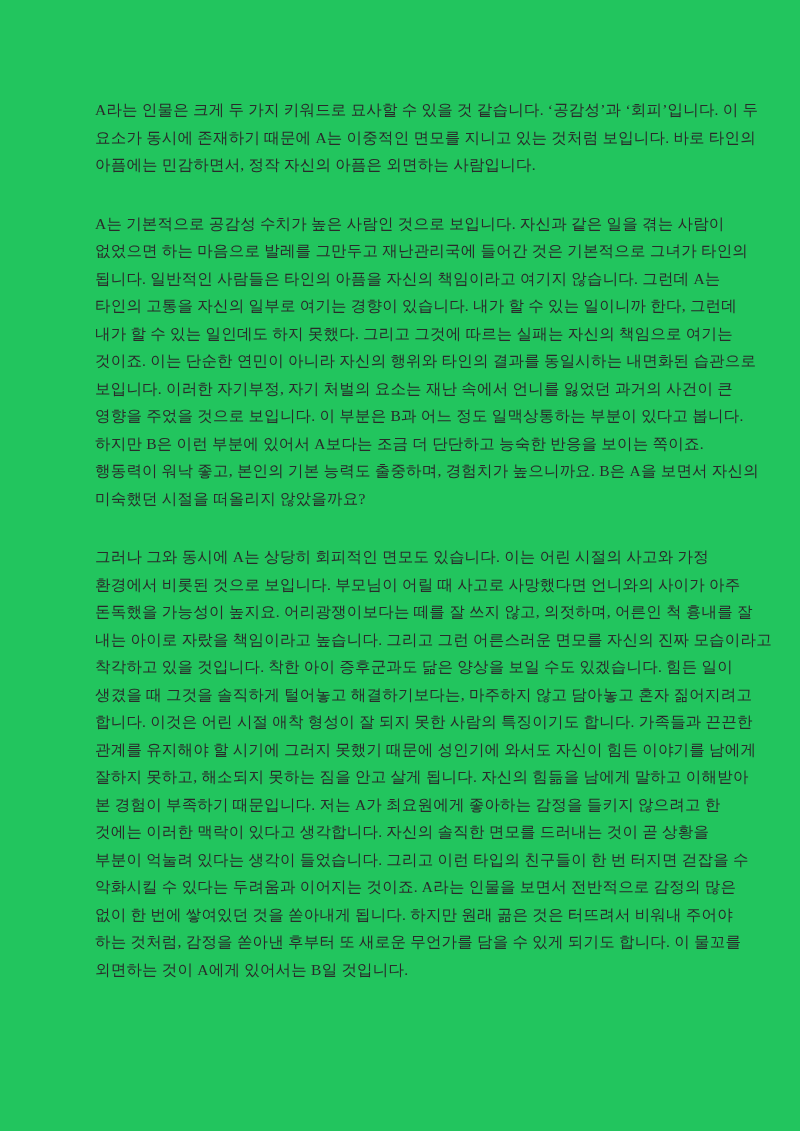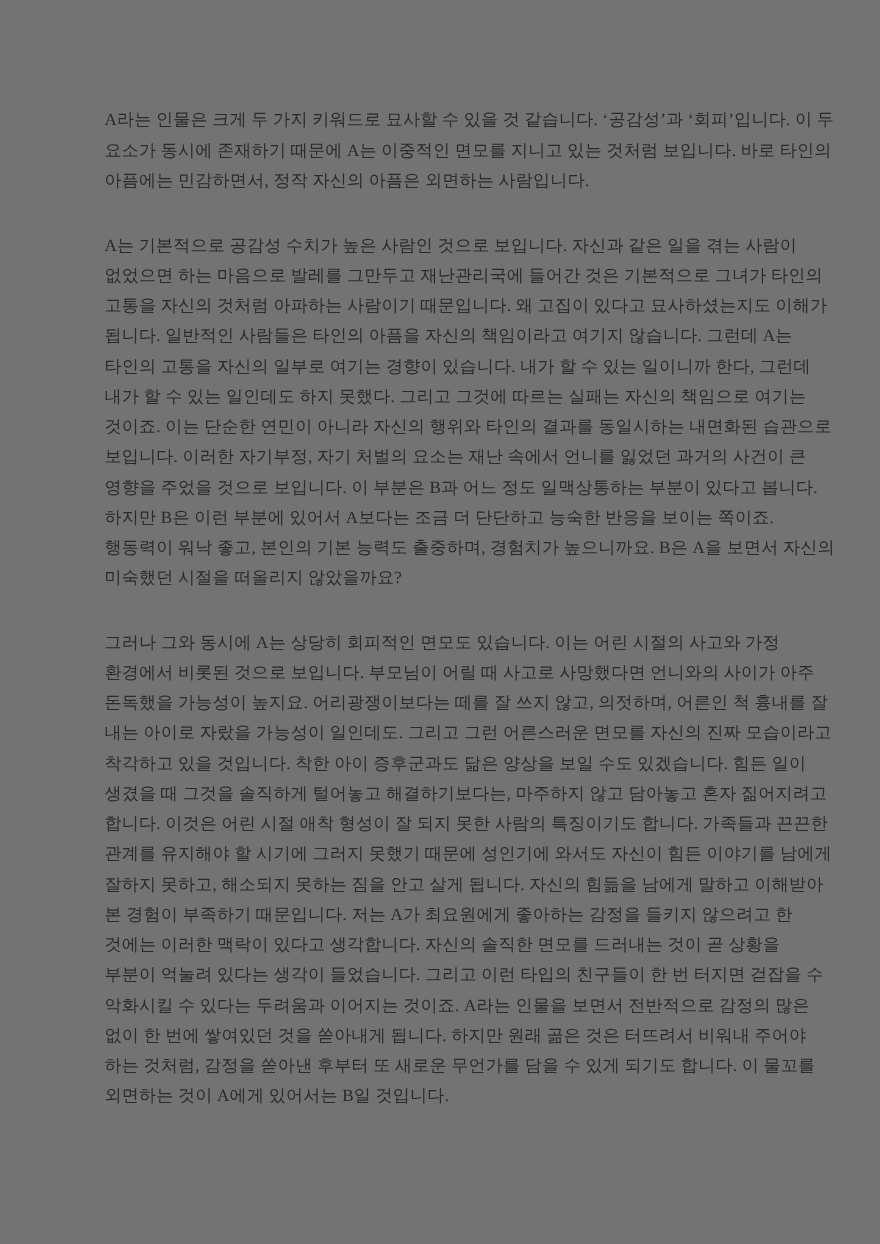--- a/index.html
+++ b/index.html
@@ -4,21 +4,21 @@
 <style>
   html, body {
     margin: 0;
     padding: 0;
     background: #ffffff;
   }
   .page {
     position: relative;
     width: 800px;
     height: 1131px;
-    background: #737373;
+    background: #22c55e;
     overflow: hidden;
     font-family: "Liberation Serif", "DejaVu Serif", serif;
   }
   .doc-body {
     position: absolute;
     left: 95px;
     top: 96px;
     width: 622px;
     color: #2a2a2a;
     font-size: 15.5px;
@@ -43,36 +43,35 @@
 <div class="page">
   <div class="doc-body">
       <p class="para">
         <span class="line">A라는 인물은 크게 두 가지 키워드로 묘사할 수 있을 것 같습니다. ‘공감성’과 ‘회피’입니다. 이 두</span>
         <span class="line">요소가 동시에 존재하기 때문에 A는 이중적인 면모를 지니고 있는 것처럼 보입니다. 바로 타인의</span>
         <span class="line">아픔에는 민감하면서, 정작 자신의 아픔은 외면하는 사람입니다.</span>
       </p>
       <p class="para">
         <span class="line">A는 기본적으로 공감성 수치가 높은 사람인 것으로 보입니다. 자신과 같은 일을 겪는 사람이</span>
         <span class="line">없었으면 하는 마음으로 발레를 그만두고 재난관리국에 들어간 것은 기본적으로 그녀가 타인의</span>
-        <span class="line">고통을 자신의 것처럼 아파하는 사람이기 때문입니다. 왜 고집이 있다고 묘사하셨는지도 이해가</span>
         <span class="line">됩니다. 일반적인 사람들은 타인의 아픔을 자신의 책임이라고 여기지 않습니다. 그런데 A는</span>
         <span class="line">타인의 고통을 자신의 일부로 여기는 경향이 있습니다. 내가 할 수 있는 일이니까 한다, 그런데</span>
         <span class="line">내가 할 수 있는 일인데도 하지 못했다. 그리고 그것에 따르는 실패는 자신의 책임으로 여기는</span>
         <span class="line">것이죠. 이는 단순한 연민이 아니라 자신의 행위와 타인의 결과를 동일시하는 내면화된 습관으로</span>
         <span class="line">보입니다. 이러한 자기부정, 자기 처벌의 요소는 재난 속에서 언니를 잃었던 과거의 사건이 큰</span>
         <span class="line">영향을 주었을 것으로 보입니다. 이 부분은 B과 어느 정도 일맥상통하는 부분이 있다고 봅니다.</span>
         <span class="line">하지만 B은 이런 부분에 있어서 A보다는 조금 더 단단하고 능숙한 반응을 보이는 쪽이죠.</span>
         <span class="line">행동력이 워낙 좋고, 본인의 기본 능력도 출중하며, 경험치가 높으니까요. B은 A을 보면서 자신의</span>
         <span class="line">미숙했던 시절을 떠올리지 않았을까요?</span>
       </p>
       <p class="para">
         <span class="line">그러나 그와 동시에 A는 상당히 회피적인 면모도 있습니다. 이는 어린 시절의 사고와 가정</span>
         <span class="line">환경에서 비롯된 것으로 보입니다. 부모님이 어릴 때 사고로 사망했다면 언니와의 사이가 아주</span>
         <span class="line">돈독했을 가능성이 높지요. 어리광쟁이보다는 떼를 잘 쓰지 않고, 의젓하며, 어른인 척 흉내를 잘</span>
-        <span class="line">내는 아이로 자랐을 가능성이 일인데도. 그리고 그런 어른스러운 면모를 자신의 진짜 모습이라고</span>
+        <span class="line">내는 아이로 자랐을 책임이라고 높습니다. 그리고 그런 어른스러운 면모를 자신의 진짜 모습이라고</span>
         <span class="line">착각하고 있을 것입니다. 착한 아이 증후군과도 닮은 양상을 보일 수도 있겠습니다. 힘든 일이</span>
         <span class="line">생겼을 때 그것을 솔직하게 털어놓고 해결하기보다는, 마주하지 않고 담아놓고 혼자 짊어지려고</span>
         <span class="line">합니다. 이것은 어린 시절 애착 형성이 잘 되지 못한 사람의 특징이기도 합니다. 가족들과 끈끈한</span>
         <span class="line">관계를 유지해야 할 시기에 그러지 못했기 때문에 성인기에 와서도 자신이 힘든 이야기를 남에게</span>
         <span class="line">잘하지 못하고, 해소되지 못하는 짐을 안고 살게 됩니다. 자신의 힘듦을 남에게 말하고 이해받아</span>
         <span class="line">본 경험이 부족하기 때문입니다. 저는 A가 최요원에게 좋아하는 감정을 들키지 않으려고 한</span>
         <span class="line">것에는 이러한 맥락이 있다고 생각합니다. 자신의 솔직한 면모를 드러내는 것이 곧 상황을</span>
         <span class="line">부분이 억눌려 있다는 생각이 들었습니다. 그리고 이런 타입의 친구들이 한 번 터지면 걷잡을 수</span>
         <span class="line">악화시킬 수 있다는 두려움과 이어지는 것이죠. A라는 인물을 보면서 전반적으로 감정의 많은</span>
         <span class="line">없이 한 번에 쌓여있던 것을 쏟아내게 됩니다. 하지만 원래 곪은 것은 터뜨려서 비워내 주어야</span>

